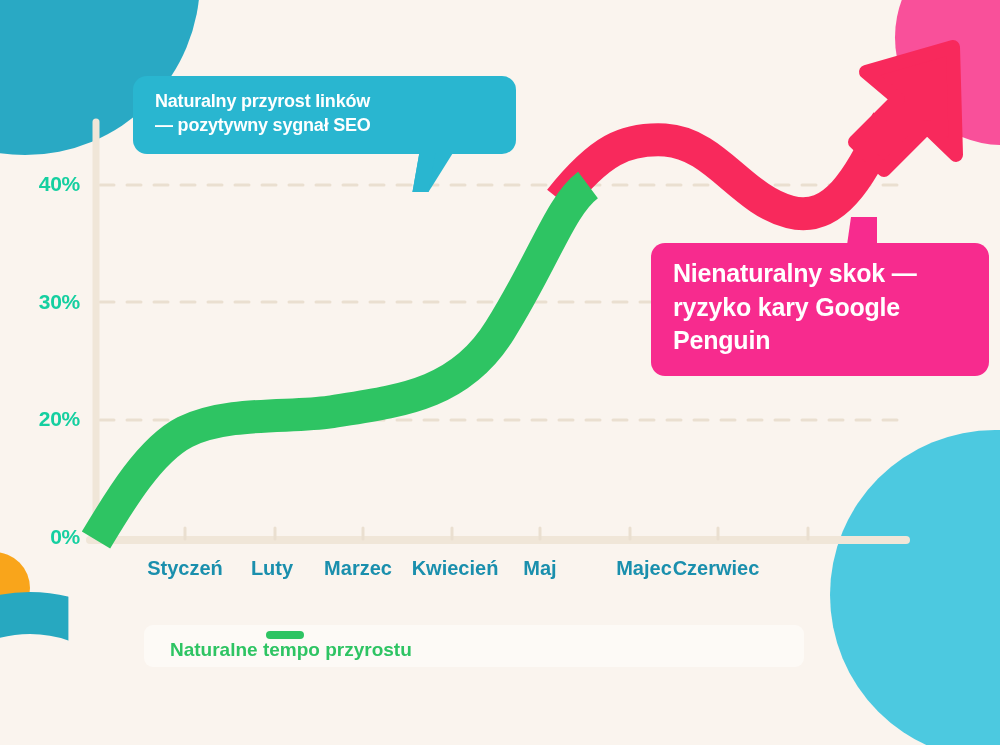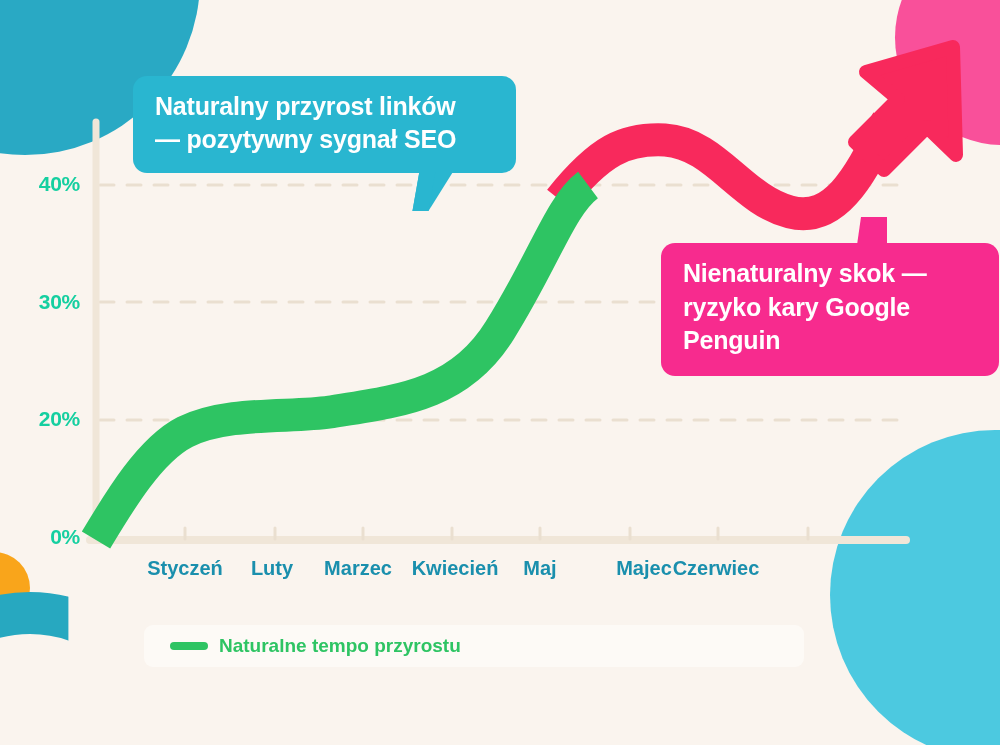--- a/index.html
+++ b/index.html
@@ -39,52 +39,52 @@
   }
 
   
   .callout{
     position:absolute;border-radius:14px;color:#fff;
     font-weight:bold;box-sizing:border-box;
   }
   #callout-green{
     left:133px;top:76px;width:383px;
     background:#29b6d0;padding:14px 20px 16px 22px;
-    font-size:25px;line-height:1.33;letter-spacing:-.2px;
+    font-size:18px;line-height:1.33;letter-spacing:-.2px;
   }
   #callout-green .tail{
     position:absolute;right:66px;bottom:-38px;width:0;height:0;
     border-left:16px solid #29b6d0;
     border-right:18px solid transparent;
     border-top:40px solid #29b6d0;
     border-bottom:0 solid transparent;
     transform:skewX(-10deg);
   }
   #callout-pink{
     left:651px;top:243px;width:338px;
     background:#f72b8e;padding:14px 20px 18px 22px;
-    font-size:25px;line-height:1.34;letter-spacing:-.2px;margin-left:10px;
+    font-size:25px;line-height:1.34;letter-spacing:-.2px;
   }
   #callout-pink .tail{
     position:absolute;left:196px;top:-26px;width:0;height:0;
     border-left:4px solid transparent;
     border-right:26px solid #f72b8e;
     border-bottom:28px solid #f72b8e;
     border-top:0;
   }
   .callout .line{display:block;}
 
   
   #legend{
     position:absolute;left:144px;top:625px;width:660px;height:42px;
     background:#fdfaf6;border-radius:9px;
     display:flex;align-items:center;
   }
   .legend-item{display:flex;align-items:center;}
-  #legend-green{margin-left:26px;}
+  #legend-green{margin-left:26px;flex-direction:column;}
   #legend-pink{margin-left:86px;}
   .swatch{width:38px;height:8px;border-radius:4px;margin-right:11px;}
   .legend-text{font-size:19px;font-weight:bold;white-space:nowrap;}
 </style>
 </head>
 <body>
 
 <div id="stage">
 
   <div class="blob" id="blob-tl"></div>

